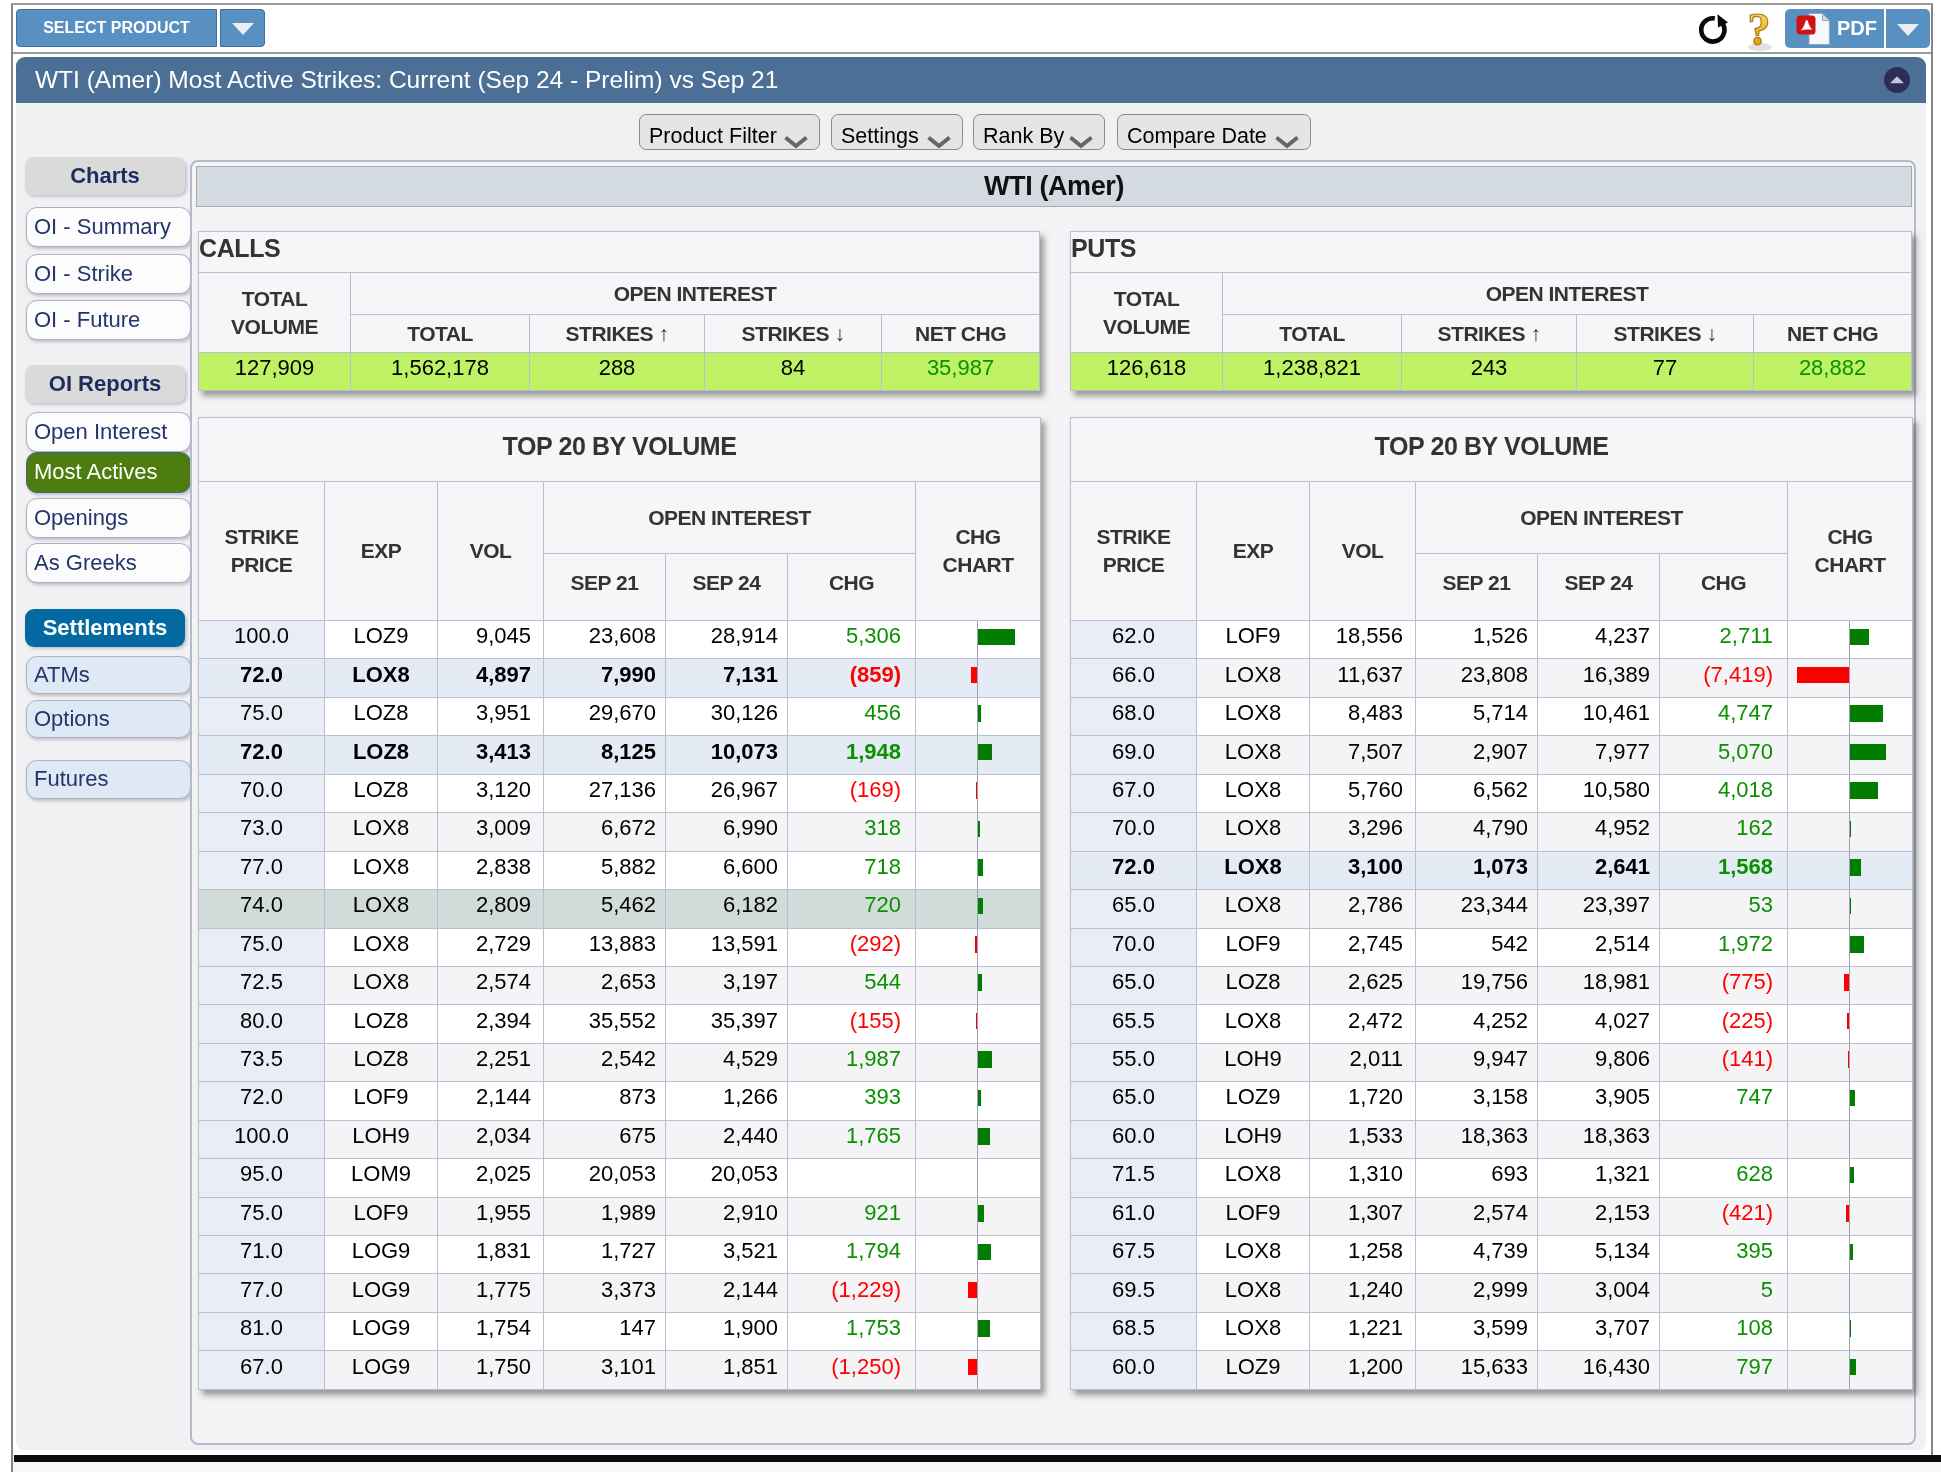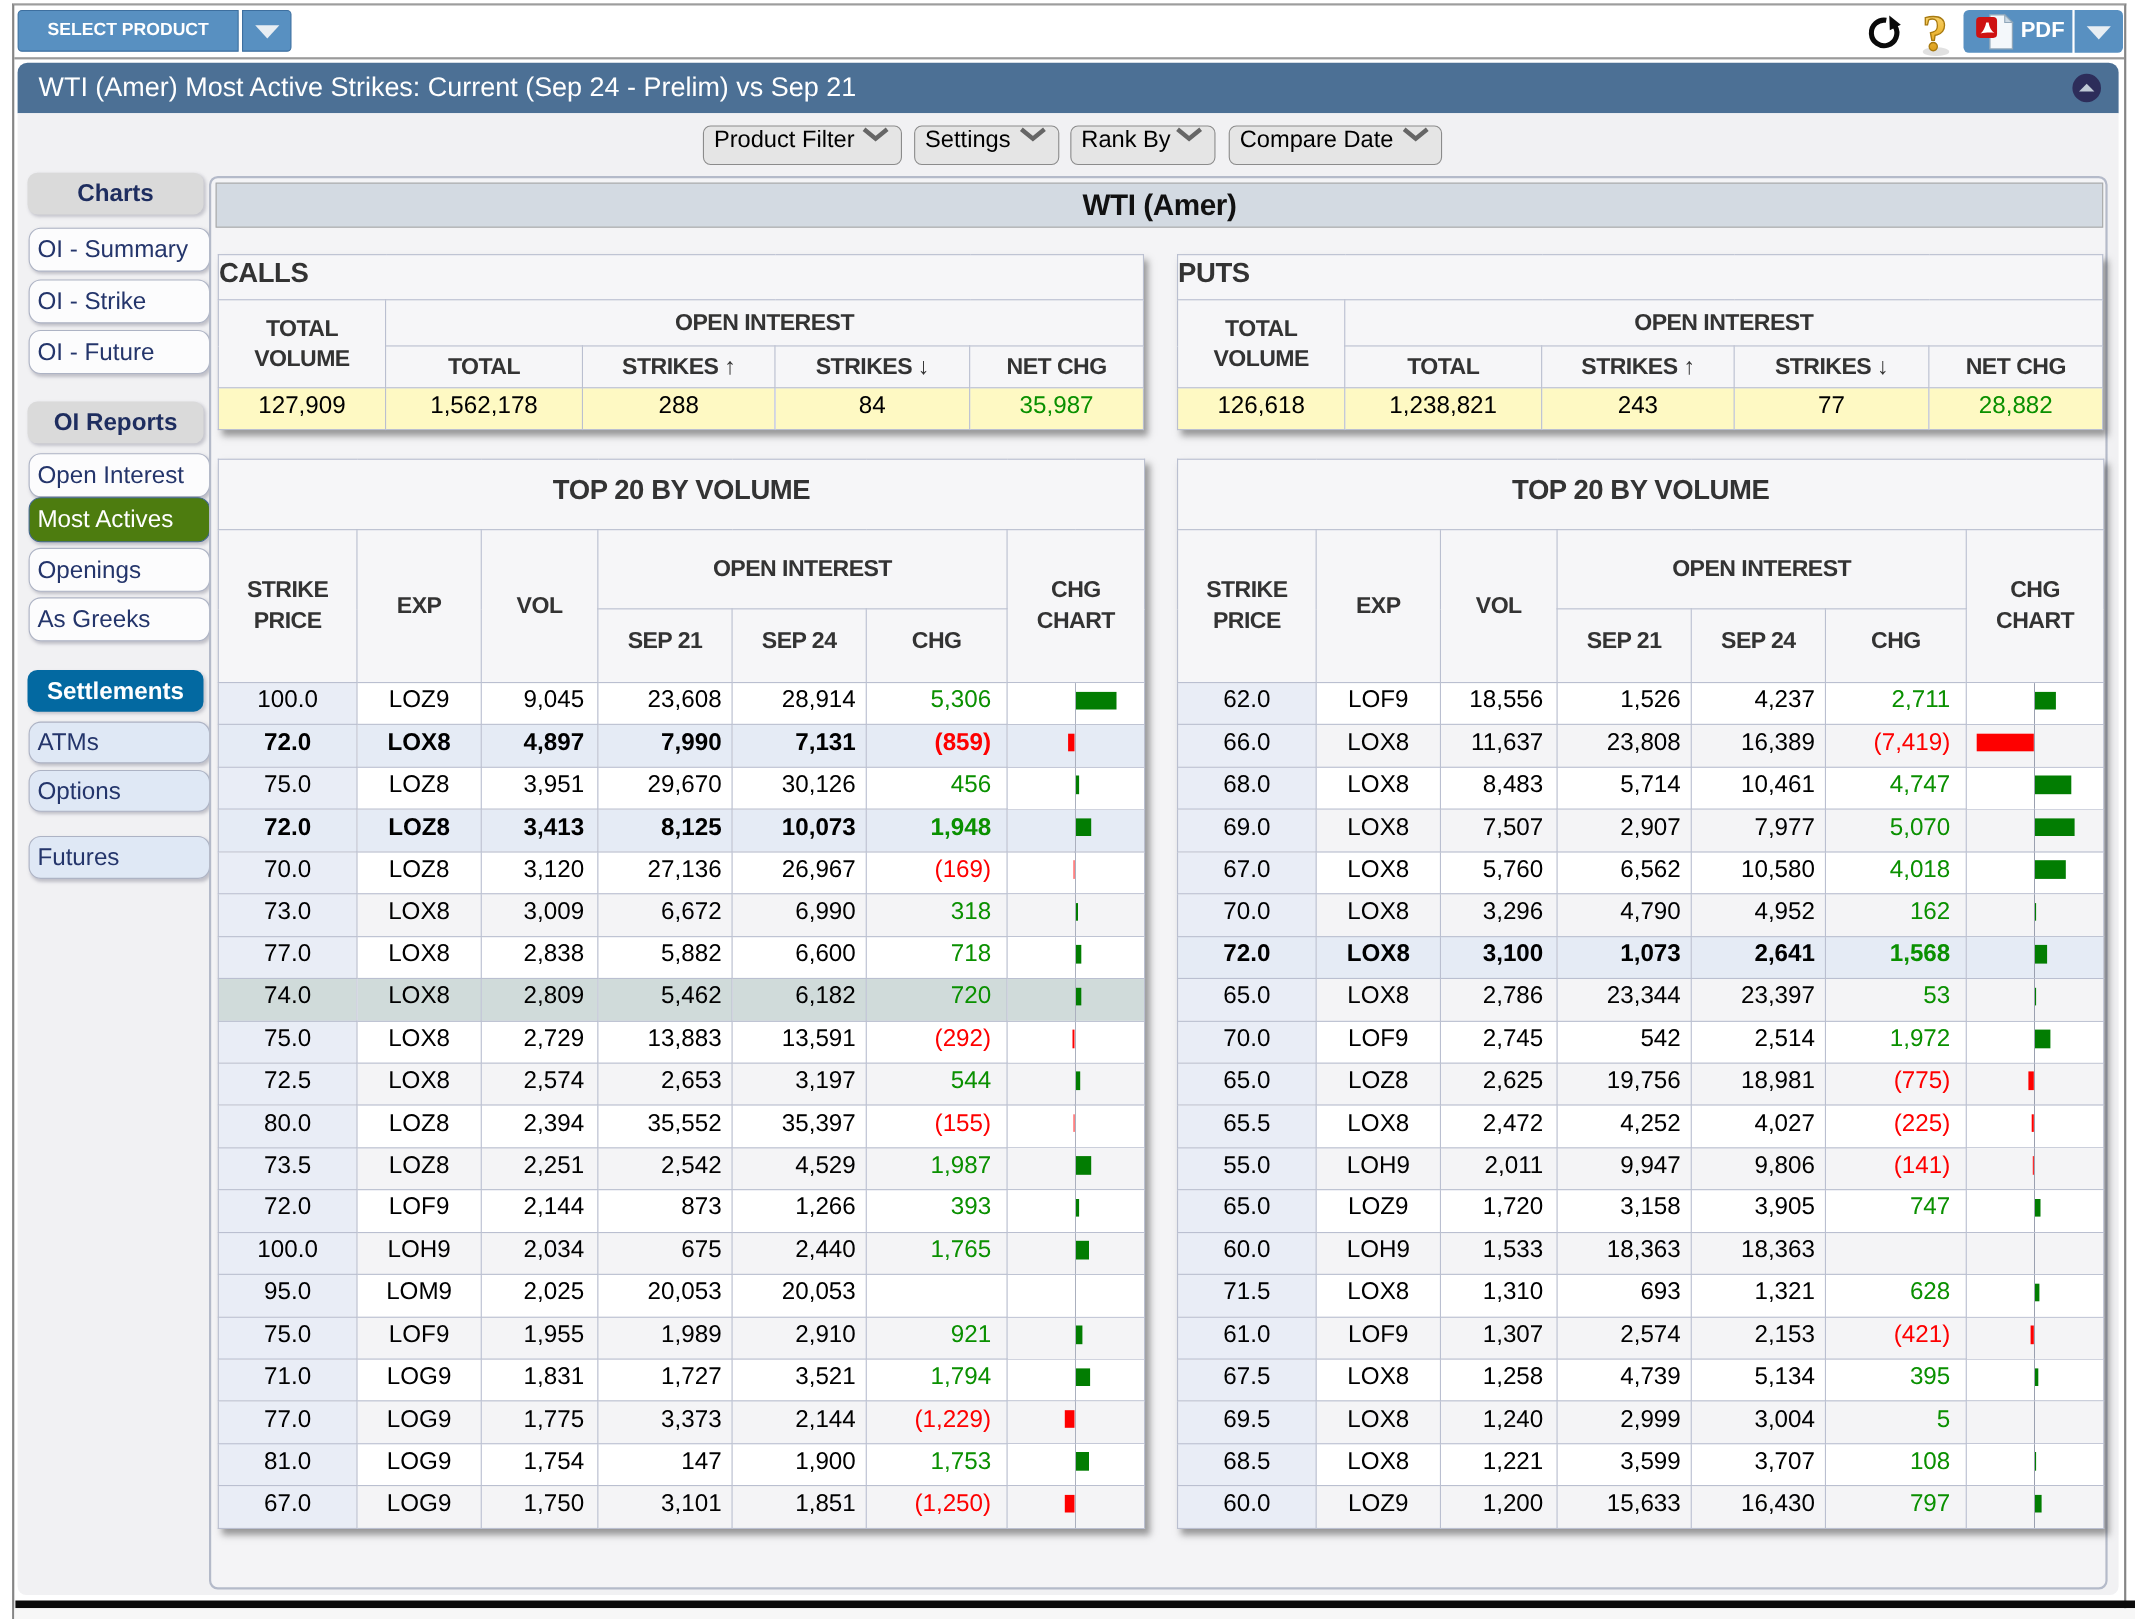--- a/index.html
+++ b/index.html
@@ -9,38 +9,38 @@
 #selbtn { left:16px; top:9px; width:201px; height:38px; background:#5890c1; border:1px solid #3d6f9f; border-radius:4px 0 0 4px; color:#fff; font-size:16px; font-weight:bold; line-height:36px; text-align:center; }
 #selarr { left:220px; top:9px; width:45px; height:38px; background:#5890c1; border:1px solid #3d6f9f; border-radius:0 4px 4px 0; }
 .tri-dn { width:0; height:0; border-left:11px solid transparent; border-right:11px solid transparent; border-top:12px solid #e8eef3; position:absolute; left:50%; top:50%; transform:translate(-50%,-42%); }
 #pdfbtn { left:1785px; top:9px; width:99px; height:39px; background:#5890c1; border-radius:5px 0 0 5px; }
 #pdfarr { left:1886px; top:9px; width:44px; height:39px; background:#5890c1; border-radius:0 5px 5px 0; }
 #pdftxt { position:absolute; left:52px; top:8px; color:#fff; font-weight:bold; font-size:20px; }
 #titlebar { left:16px; top:57px; width:1910px; height:46px; background:#4c7095; border-radius:9px 9px 0 0; color:#fff; font-size:24.5px; line-height:46px; padding-left:19px; }
 #collapse { left:1884px; top:67px; width:26px; height:26px; border-radius:50%; background:#2d2d5a; }
 #collapse .t { width:0;height:0;border-left:7px solid transparent;border-right:7px solid transparent;border-bottom:7.5px solid #c0cad6; position:absolute; left:50%; top:50%; transform:translate(-50%,-55%); }
 #panelbody { left:16px; top:103px; width:1910px; height:1347px; background:#f1f1f3; border-radius:0 0 8px 8px; }
-.ddbtn { position:absolute; top:114px; height:36px; background:#e5e5e5; border:1.5px solid #8b8b8b; border-radius:7px; font-size:21.5px; color:#000; display:flex; align-items:flex-start; padding:0 10px 0 9px; white-space:nowrap; justify-content:space-between; }
+.ddbtn { position:absolute; top:114px; height:36px; background:#e5e5e5; border:1.5px solid #8b8b8b; border-radius:7px; font-size:21.5px; color:#000; display:flex; align-items:flex-end; padding:0 10px 0 9px; white-space:nowrap; justify-content:space-between; }
 .chev { display:inline-block; }
 .shdr { position:absolute; left:25px; width:160px; height:37.5px; background:#dadada; box-shadow:1.5px 2px 3px rgba(100,100,120,.3); border-radius:9px; font-size:22px; font-weight:bold; color:#1e2d5f; text-align:center; line-height:37.5px; }
 .sbtn { position:absolute; left:26px; width:165px; height:40px; background:#fcfcfd; border:1.5px solid #adb3c4; box-shadow:1.5px 2px 3px rgba(100,100,120,.35); border-radius:11px; font-size:22px; color:#24356b; line-height:37px; padding-left:7px; }
 .sbtn.seld { background:#4d7c0f; color:#fff; border-color:#42678c; height:41.5px; line-height:38.5px; }
 .sbtn.blue { background:#dfe8f5; }
 #settl { background:#0369a1; color:#fff; }
 #contentbox { left:190px; top:160px; width:1726px; height:1285px; border:2px solid #b4bac9; border-radius:8px; background:#f4f4f6; }
 #wtihdr { left:196px; top:166px; width:1716px; height:41px; background:#d3dae2; border:1.5px solid #a9a9a9; text-align:center; font-size:27px; font-weight:bold; color:#111; line-height:38px; letter-spacing:-0.4px; }
 table { position:absolute; border-collapse:collapse; table-layout:fixed; box-shadow:4px 5px 6px rgba(60,60,60,.5); }
 td { border:1.5px solid #babfd0; overflow:hidden; white-space:nowrap; }
 .st { width:841px; }
 .mt { width:842px; }
 .st tr.cap td { height:41px; background:#f6f6f8; text-align:left; font-size:25px; font-weight:bold; color:#333; letter-spacing:-0.4px; padding-bottom:7px; }
 .st tr.sh1 td { height:42px; }
 .st tr.sh2 td { height:38px; }
 .hc { background:#f6f6f8; text-align:center; font-size:21px; font-weight:bold; color:#333; line-height:28px; letter-spacing:-0.5px; }
-.st tr.sv td { height:38px; background:#fef9c3; text-align:center; font-size:22px; color:#000; padding-bottom:7px;margin-top:48px; }
+.st tr.sv td { height:38px; background:#bef264; text-align:center; font-size:22px; color:#000; padding-bottom:7px;margin-top:48px; }
 .st tr.sv td.pos { color:#0a9000; }
 .mt tr.band td { height:64px; background:#f6f6f8; text-align:center; font-size:25px; font-weight:bold; color:#333; letter-spacing:-0.4px; padding-bottom:7px; }
 .mt tr.h1 td.oi { height:72px; }
 .mt tr.h2 td { height:67px; padding-bottom:8px; }
 .oi { vertical-align:middle; }
 .mt tr.data td { height:38.45px; font-size:22px; color:#000; padding-bottom:7px; }
 .mt tr td.pos { color:#0a9000; }
 .mt tr td.neg { color:#fe0000; }
 .mt .odd td { background:#fff; }
 .mt .even td { background:#f4f4f6; }

